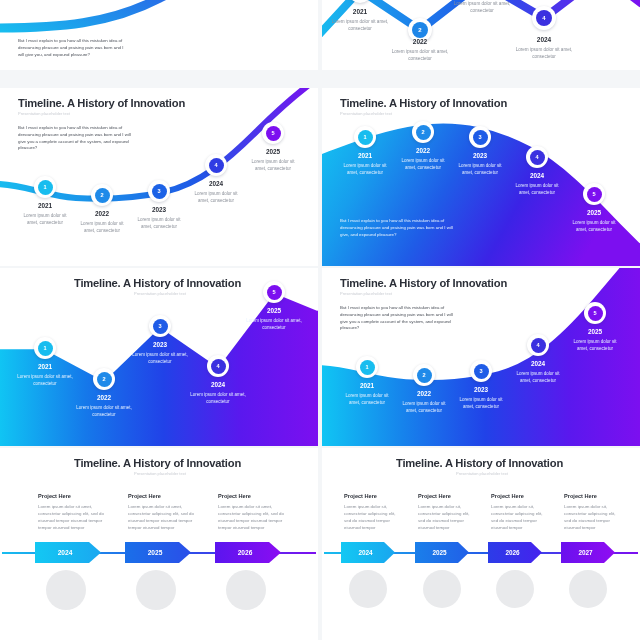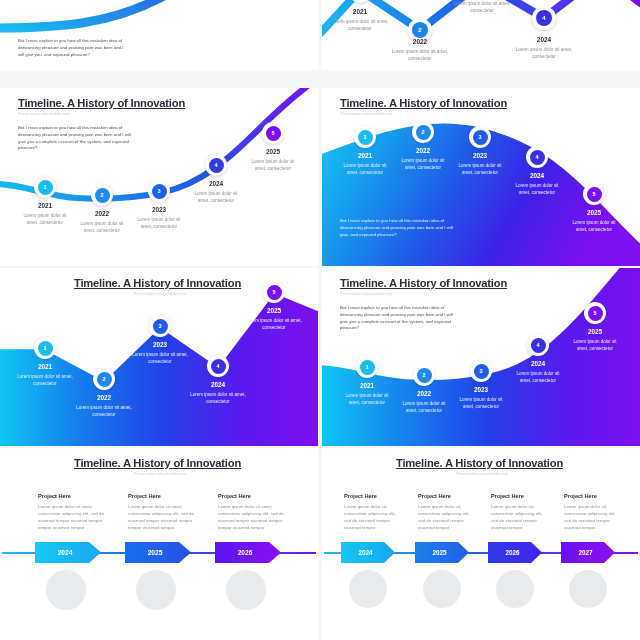--- a/index.html
+++ b/index.html
@@ -8,21 +8,20 @@
     font-family:"Liberation Sans","DejaVu Sans",sans-serif;
     -webkit-font-smoothing:antialiased;
   }
   .sheet{position:relative;width:640px;height:640px;background:#f4f6f8;}
   .panel{position:absolute;background:#ffffff;overflow:hidden;}
 
   
   .ttl{
     position:absolute;font-weight:bold;color:#2b2f38;letter-spacing:-0.2px;
     white-space:nowrap;
-    text-decoration:underline;
   }
   .sub{
     position:absolute;color:#c9ccd2;white-space:nowrap;
   }
   .para{
     position:absolute;color:#4a4f58;line-height:1.55;
   }
   .para.light{color:#eaf4ff;}
   .node{
     position:absolute;border-radius:50%;background:#ffffff;

